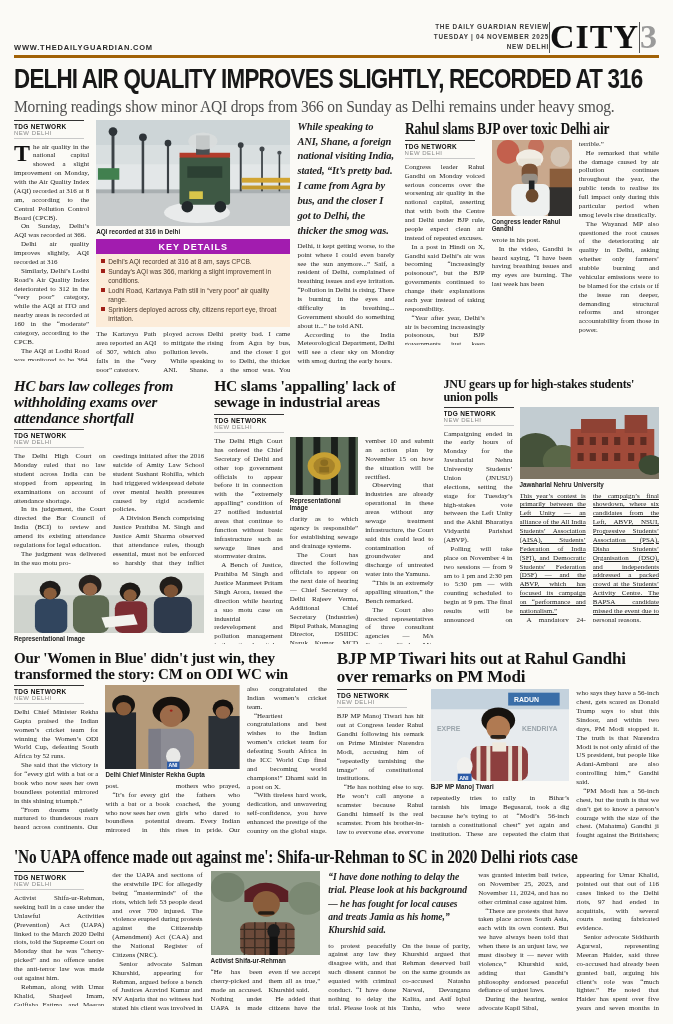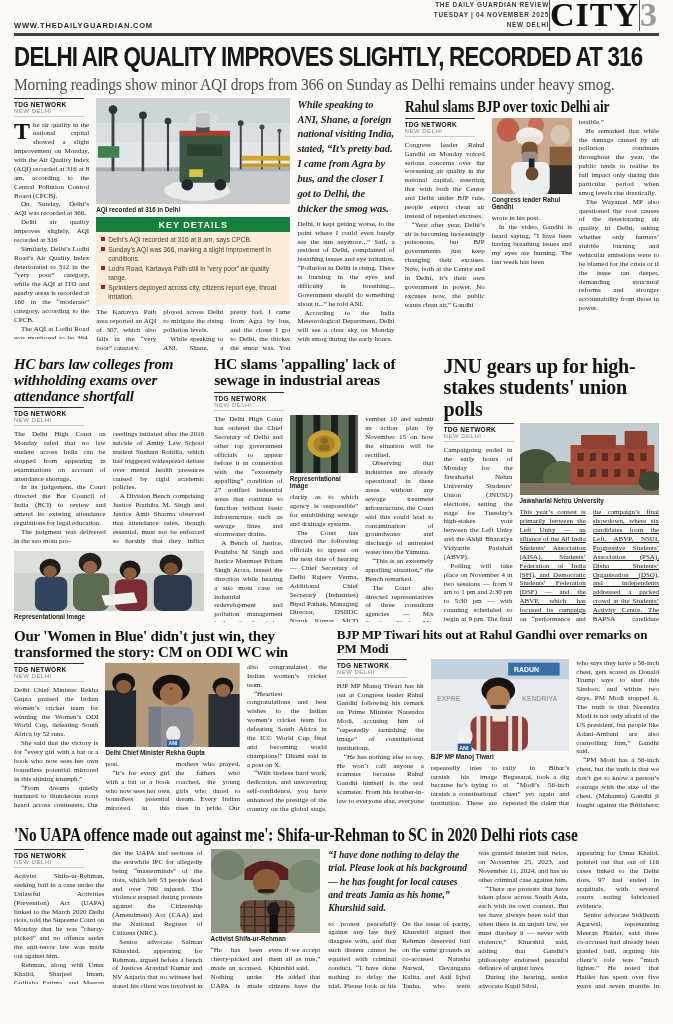--- a/index.html
+++ b/index.html
@@ -1,21 +1,21 @@
 <!DOCTYPE html>
 <html><head>
 <meta charset="utf-8">
 <style>
   html,body{margin:0;padding:0;background:#888;}
   .page{position:relative;width:673px;height:1024px;margin:0 auto;background:#fbfaf6;
         color:#1c1c1c;font-family:"Liberation Serif",serif;box-sizing:border-box;
         padding:0 14px;overflow:hidden;}
   
   .masthead{display:flex;justify-content:space-between;align-items:flex-end;
-            border-bottom:3px solid #404040;padding-bottom:2px;}
+            border-bottom:3px solid #a16207;padding-top:22px;padding-bottom:2px;}
   .mh-site{font:700 7.5px "Liberation Sans",sans-serif;letter-spacing:.8px;color:#2a2a2a;margin-bottom:1px;}
   .mh-right{display:flex;align-items:center;}
   .mh-info{text-align:right;font:700 6.4px "Liberation Sans",sans-serif;letter-spacing:.7px;
            color:#3a3a3a;line-height:1.55;}
   .mh-sep{width:1px;align-self:stretch;background:#555;}
   .mh-section{font:700 34px "Liberation Serif",serif;letter-spacing:1px;color:#111;line-height:.9;}
   .mh-page{font:700 34px "Liberation Serif",serif;color:#9a9a9a;line-height:.9;padding-right:2px;}
   
   .lead{margin-top:5px;}
   .lead h1{margin:2px 0 0;font:700 28px "Liberation Sans",sans-serif;letter-spacing:-1px;
@@ -40,21 +40,21 @@
   .ph svg{display:block;width:100%;height:100%;}
   .cols{display:flex;gap:7px;}
   .pull{font:italic 700 10.5px "Liberation Serif",serif;line-height:1.42;color:#1f1f1f;letter-spacing:-.1px;}
   
   .row1{height:252px;margin-top:2px;}
   .a-aqi{width:59%;display:flex;gap:7px;}
   .a-aqi .c1{width:20.5%;}
   .a-aqi .mid{width:53%;}
   .a-aqi .qcol{width:26.5%;display:flex;flex-direction:column;gap:3px;}
   .aqi-photo{height:106px;}
-  .kd-head{background:#15803d;color:#fff;font:700 9px "Liberation Sans",sans-serif;
+  .kd-head{background:#a21caf;color:#fff;font:700 9px "Liberation Sans",sans-serif;
            text-align:center;letter-spacing:1px;padding:3px 0 2px;}
   .kd-body{background:#fcecd9;padding:4px 5px 2px;}
   .kd-item{display:flex;gap:3px;margin-bottom:2.5px;}
   .kd-bullet{width:4px;height:4px;background:#a02018;flex:none;margin-top:1px;}
   .kd-item span{font:400 6.6px "Liberation Sans",sans-serif;color:#4a3a2e;line-height:1.25;}
   .aqi-minis{margin-top:3px;height:52px;}
   .aqi-minis .txt{flex:1;}
   .a-rahul{flex:1;}
   .h-rahul{font-size:16px;white-space:nowrap;transform:scaleX(.84);transform-origin:0 50%;}
   .a-rahul .cols{height:212px;margin-top:2px;}
@@ -66,33 +66,33 @@
   .a-hcbars .ahead{font-size:15px;font-style:italic;}
   .a-hcbars .cols{height:118px;}
   .a-hcbars .txt{flex:1;}
   .hcbars-photo{height:60px;margin-top:3px;}
   .a-hcsew{width:34%;}
   .a-hcsew .ahead{font-size:15.5px;}
   .a-hcsew .cols{height:222px;}
   .a-hcsew .col{flex:1;}
   .emblem-photo{height:58px;}
   .a-jnu{flex:1;}
-  .a-jnu .ahead{font-size:20px;}
+  .a-jnu .ahead{font-size:12px;}
   .a-jnu .body{display:flex;gap:7px;height:218px;}
   .a-jnu .c1{width:32%;}
   .a-jnu .rt{flex:1;}
   .jnu-photo{height:72px;}
   .a-jnu .rt .cols{height:130px;}
   .a-jnu .rt .txt{flex:1;text-decoration:underline;}
   
   .row3{height:192px;margin-top:6px;}
   .a-wib{width:48.5%;}
   .a-wib .ahead{font-size:15px;}
   .a-tiw{flex:1;}
-  .a-tiw .ahead{font-size:13px;}
+  .a-tiw .ahead{font-size:17px;}
   .r3body{display:flex;gap:7px;height:152px;}
   .r3body .c1{width:27%;}
   .r3body .mid{width:43%;}
   .r3body .c4{flex:1;}
   .rekha-photo{height:84px;}
   .tiw-photo{height:92px;}
   .minirow{display:flex;gap:6px;overflow:hidden;}
   .minirow .txt{flex:1;}
   .a-wib .minirow{height:52px;}
   .a-tiw .minirow{height:44px;}
@@ -235,20 +235,21 @@
     <article class="art a-rahul">
       <h2 class="ahead h-rahul">Rahul slams BJP over toxic Delhi air</h2>
       <div class="cols">
         <div class="col">
           <div class="byline">
             <div class="by-net">TDG NETWORK</div>
             <div class="by-place">NEW DELHI</div>
           </div>
           <div class="txt" style="height:182px">
               <p>Congress leader Rahul Gandhi on Monday voiced serious concerns over the worsening air quality in the national capital, asserting that with both the Centre and Delhi under BJP rule, people expect clean air instead of repeated excuses.</p>
+              <p>In a post in Hindi on X, Gandhi said Delhi’s air was becoming “increasingly poisonous”, but the BJP governments continued to change their explanations each year instead of taking responsibility.</p>
               <p>“Year after year, Delhi’s air is becoming increasingly poisonous, but BJP governments just keep changing their excuses. Now, both at the Centre and in Delhi, it’s their own government in power. No excuses now, the public wants clean air,” Gandhi</p>
             </div>
         </div>
         <div class="col">
           <div class="ph rahul-photo">
             <svg viewBox="0 0 100 90" preserveAspectRatio="none">
               <rect width="100" height="90" fill="#c9a88d"></rect>
               <circle cx="20" cy="14" r="14" fill="#c0392b" opacity=".65"></circle>
               <circle cx="55" cy="8" r="10" fill="#c0392b" opacity=".5"></circle>
               <circle cx="85" cy="20" r="12" fill="#d8d2c6" opacity=".7"></circle>

